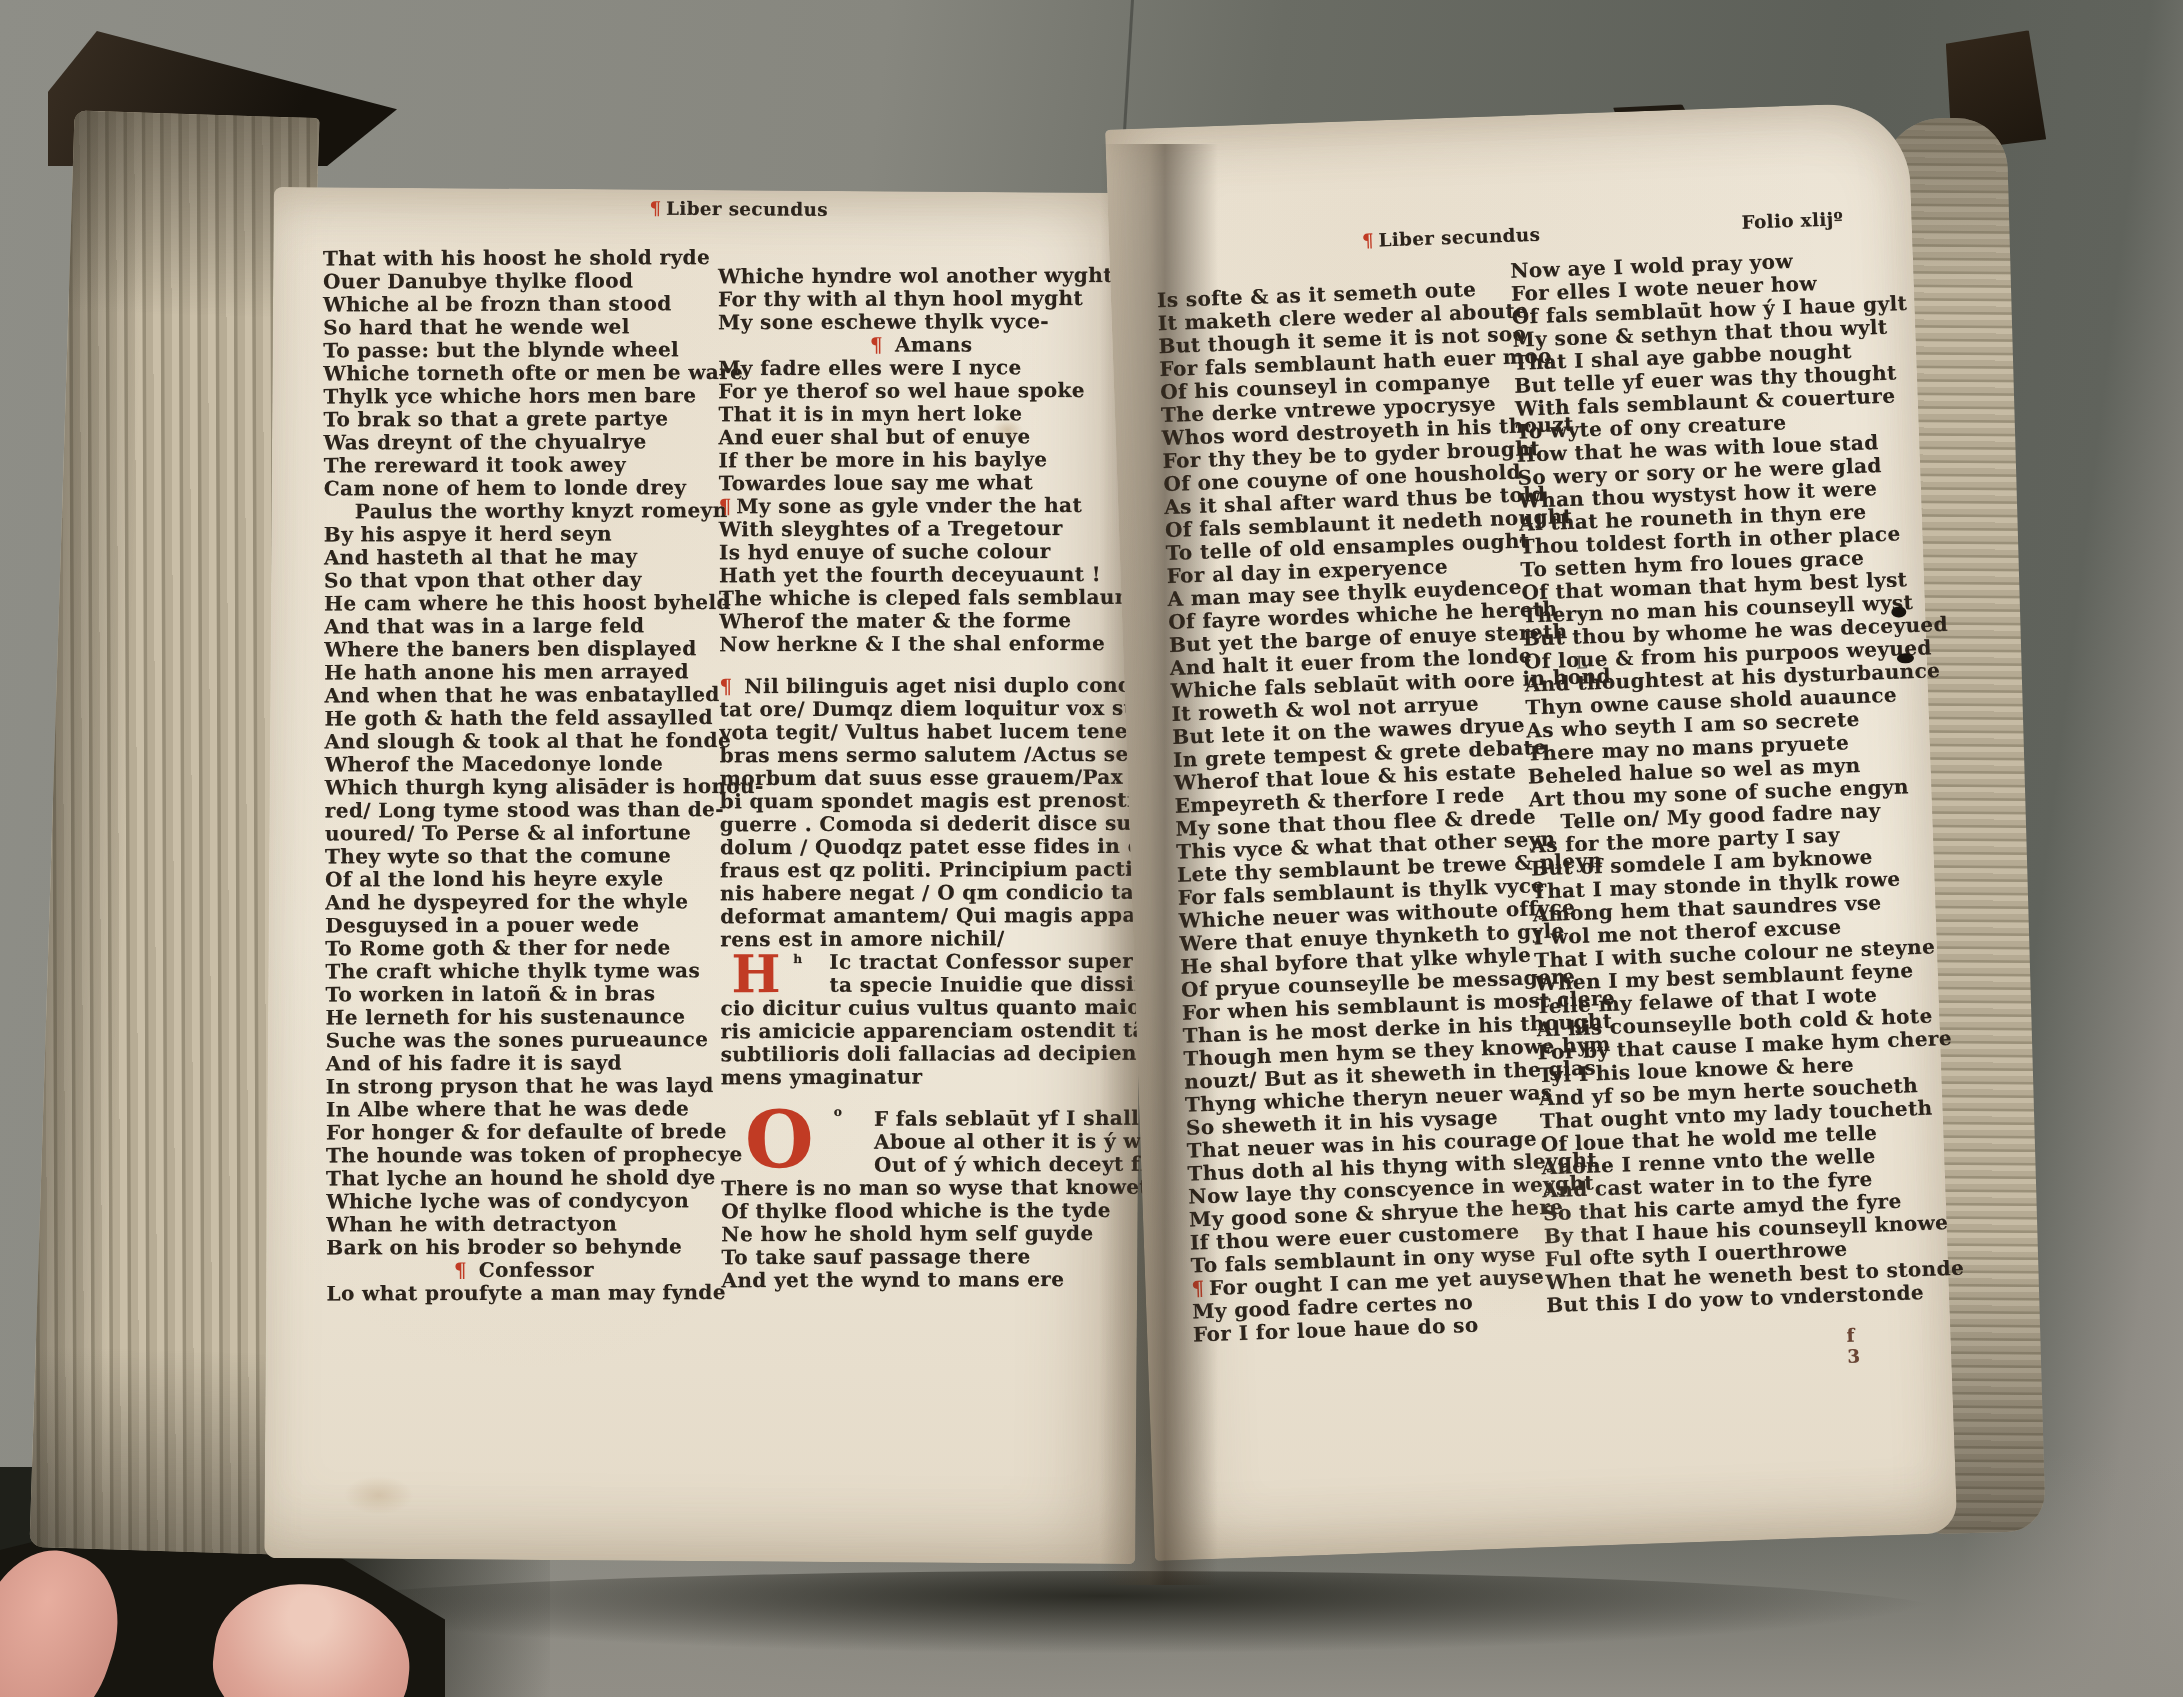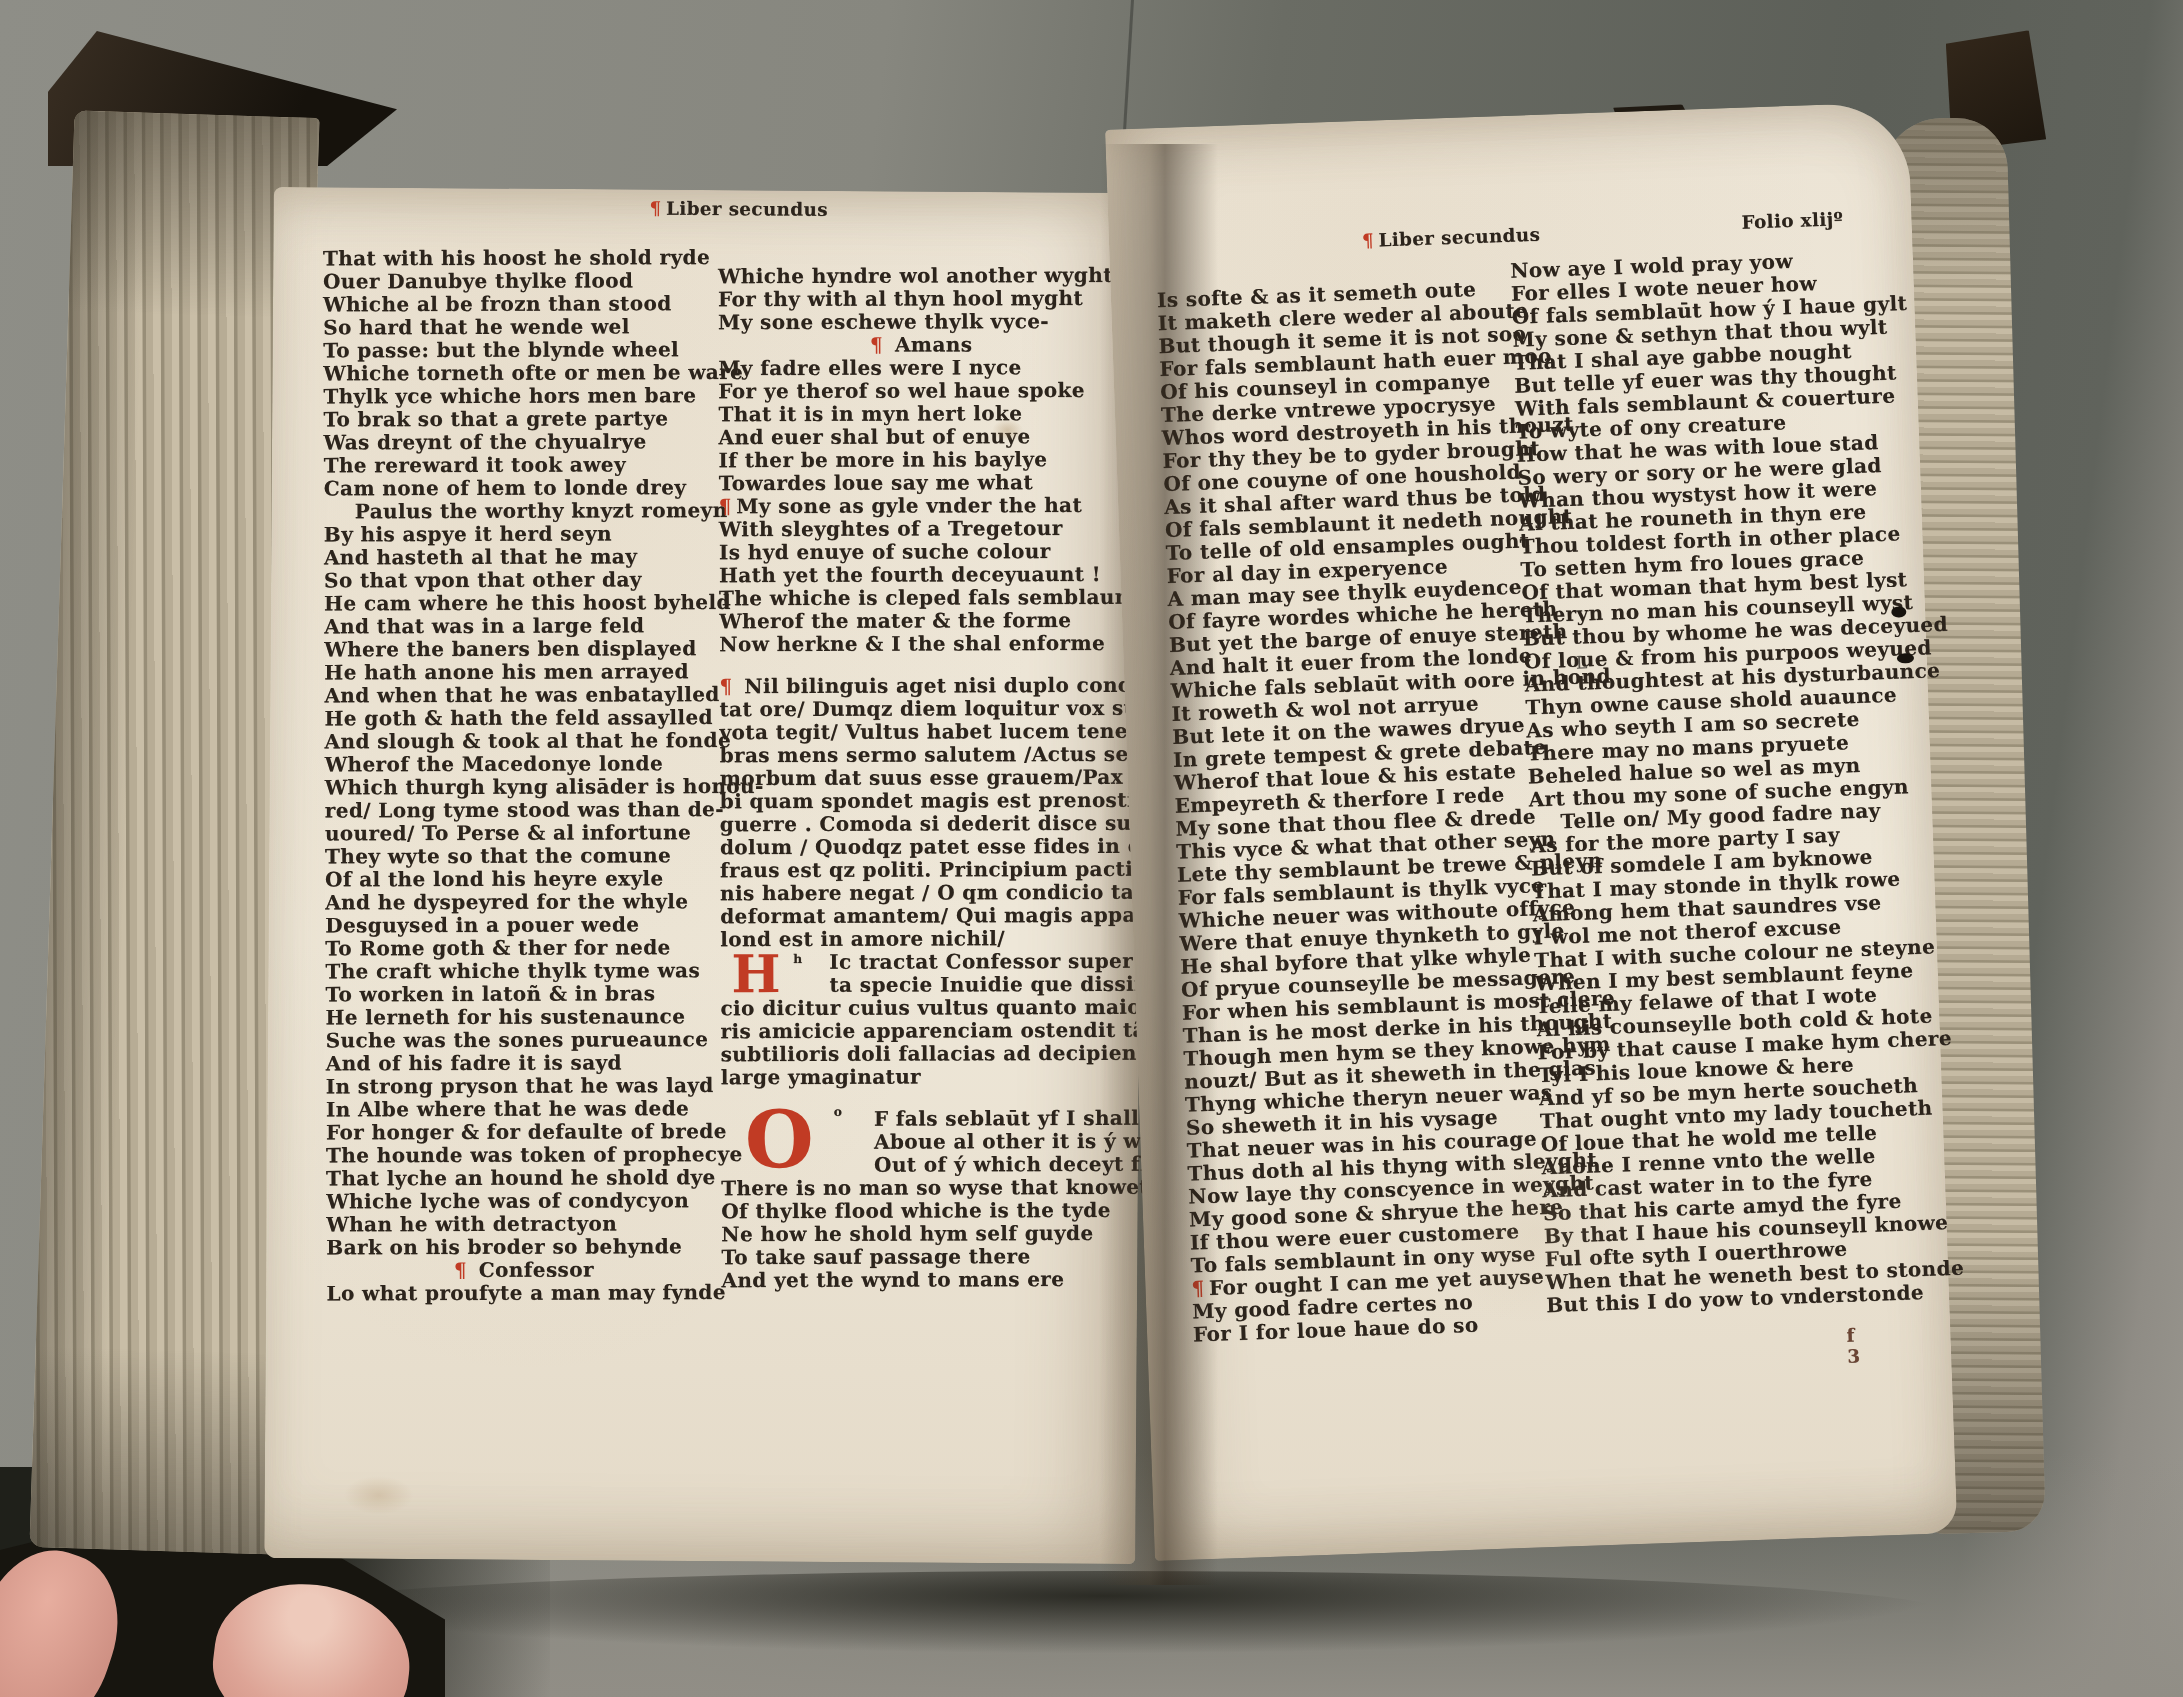--- a/index.html
+++ b/index.html
@@ -157,27 +157,27 @@
         <div class="line"><span>tat ore/ Dumqz diem loquitur vox sua</span></div>
         <div class="line"><span>vota tegit/ Vultus habet lucem tene-</span></div>
         <div class="line"><span>bras mens sermo salutem /Actus sed</span></div>
         <div class="line"><span>morbum dat suus esse grauem/Pax ti-</span></div>
         <div class="line"><span>bi quam spondet magis est prenostica</span></div>
         <div class="line"><span>guerre . Comoda si dederit disce subesse</span></div>
         <div class="line"><span>dolum / Quodqz patet esse fides in eo</span></div>
         <div class="line"><span>fraus est qz politi. Principium pacti fi-</span></div>
         <div class="line"><span>nis habere negat / O qm condicio talis</span></div>
         <div class="line"><span>deformat amantem/ Qui magis appa-</span></div>
-        <div class="line"><span>lond est in amore nichil/</span></div>
+        <div class="line"><span>rens est in amore nichil/</span></div>
         <div class="line pad-h"><span class="init">H</span><span class="guide">h</span><span>Ic tractat Confessor super quar-</span></div>
         <div class="line pad-h"><span>ta specie Inuidie que dissimula-</span></div>
         <div class="line"><span>cio dicitur cuius vultus  quanto maio-</span></div>
         <div class="line"><span>ris amicicie apparenciam ostendit tãto</span></div>
         <div class="line"><span>subtilioris doli fallacias ad decipien dū</span></div>
-        <div class="line"><span>large ymaginatur</span></div>
+        <div class="line"><span>mens ymaginatur</span></div>
         <div class="gap"></div>
         <div class="line pad-o"><span class="init">O</span><span class="guide">o</span><span>F fals seblaūt yf I shall telle</span></div>
         <div class="line pad-o"><span>Aboue al other it is ý welle</span></div>
         <div class="line pad-o"><span>Out of ý which deceyt floweth</span></div>
         <div class="line"><span>There is no man so wyse that knoweth</span></div>
         <div class="line"><span>Of thylke flood whiche is the tyde</span></div>
         <div class="line"><span>Ne how he shold hym self guyde</span></div>
         <div class="line"><span>To take sauf passage there</span></div>
         <div class="line"><span>And yet the wynd to mans ere</span></div>
       </div>

